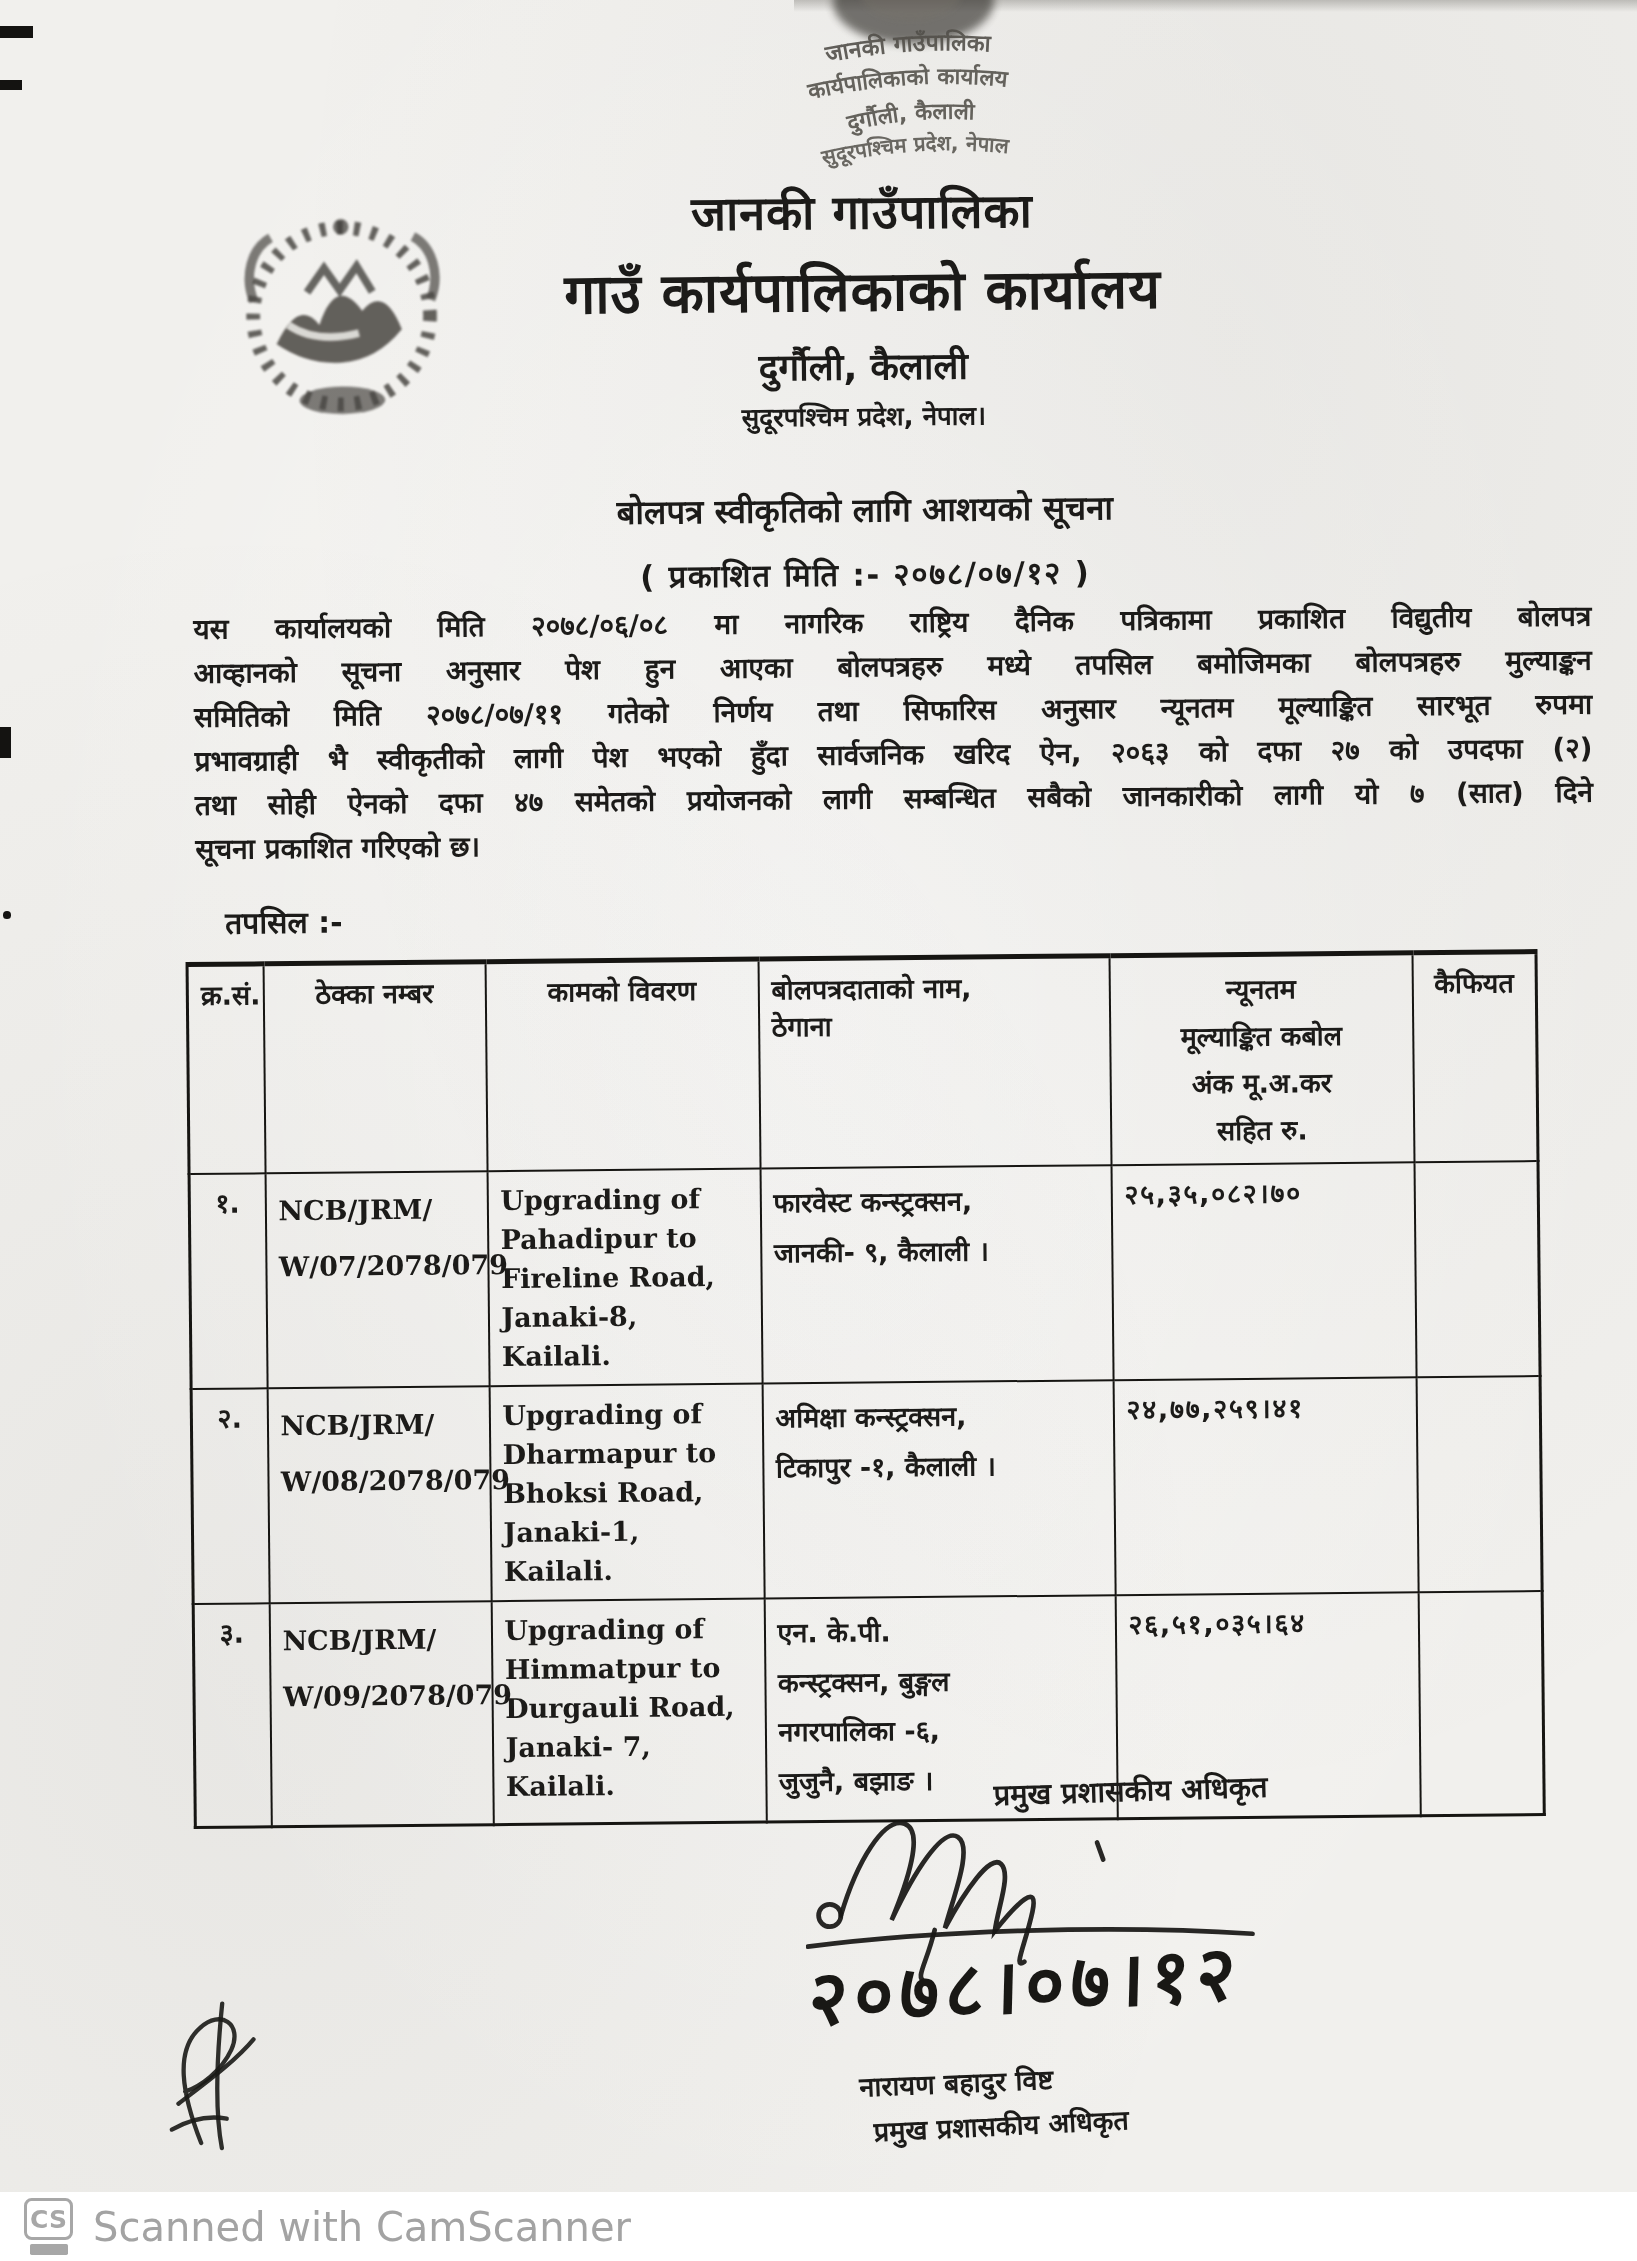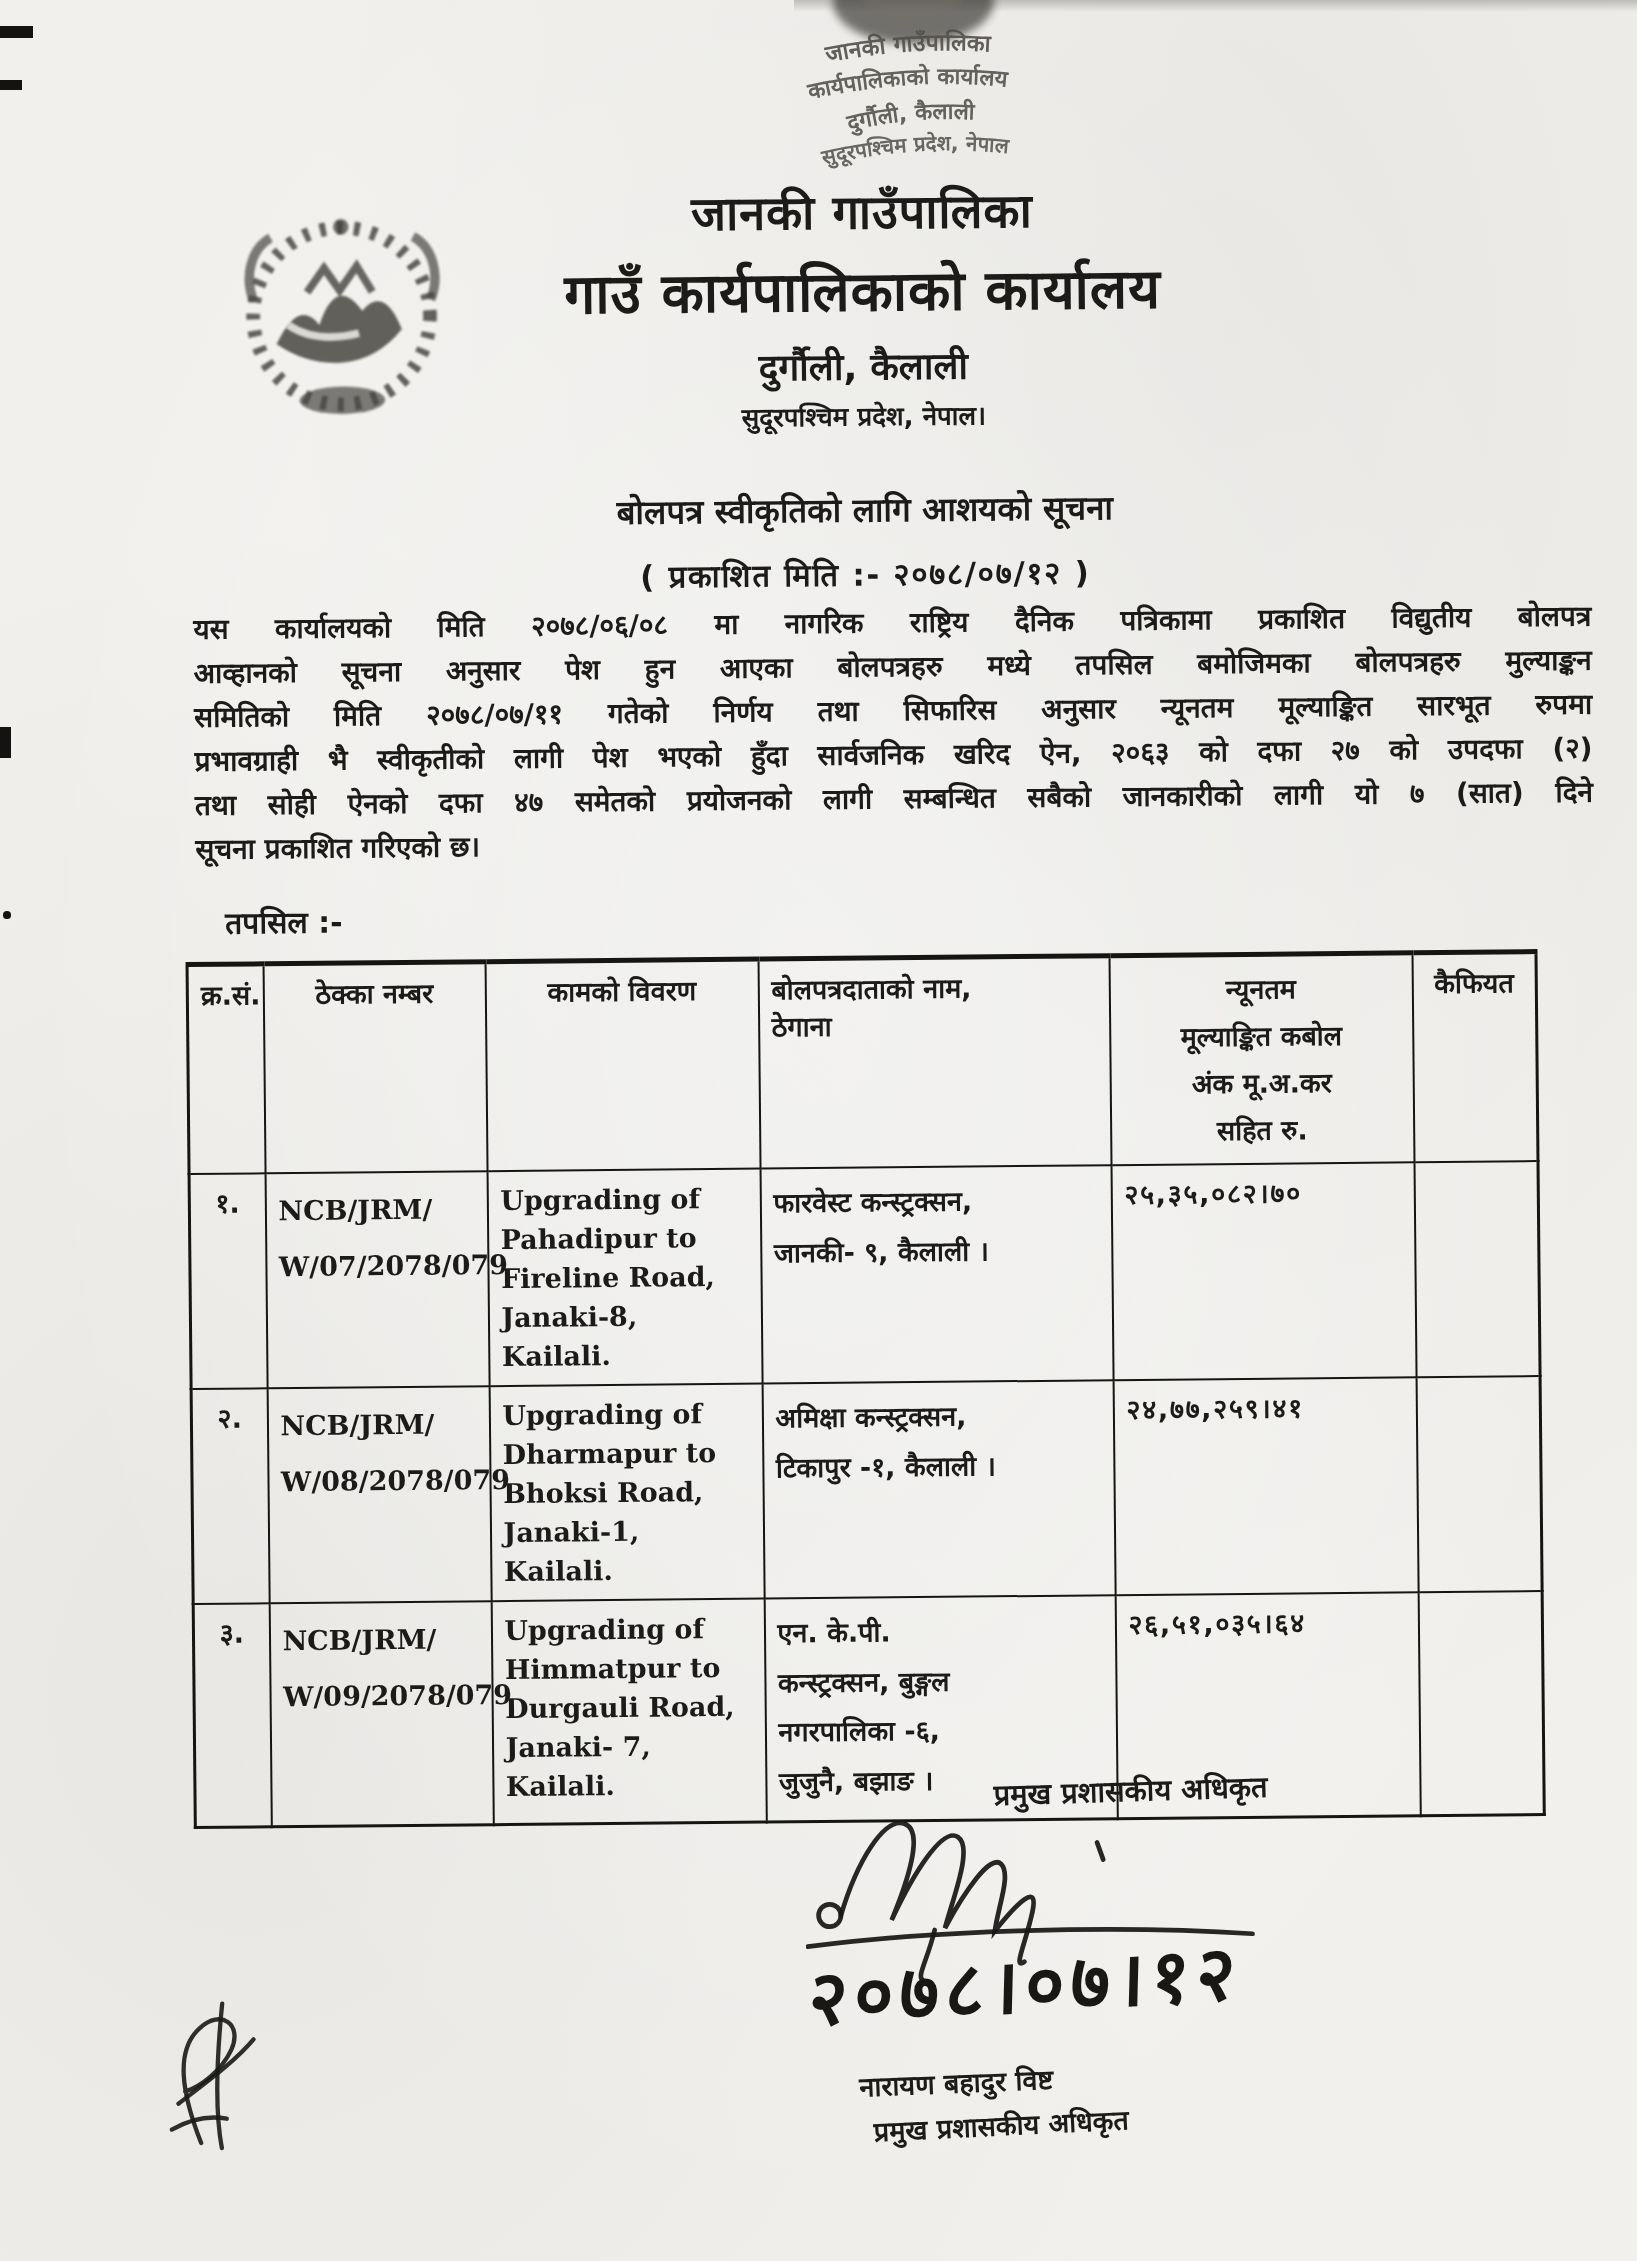--- a/index.html
+++ b/index.html
@@ -229,15 +229,22 @@
 
     <svg class="initials" viewBox="0 0 210 200">
       <path d="M92,178 C70,120 62,70 92,44 C116,22 142,40 128,70 C116,95 92,112 74,118"></path>
       <path d="M118,16 C112,70 108,140 116,184"></path>
       <path d="M66,132 C95,110 132,84 154,58"></path>
       <path d="M58,162 C80,150 102,146 122,150"></path>
     </svg>
 
   </div>
 
+  <div class="cs-bar">
+    <div class="cs-badge">
+      <div class="cs-box">CS</div>
+      <div class="cs-tab"></div>
+    </div>
+    <div class="cs-text">Scanned with CamScanner</div>
+  </div>
 
 </div>
 
 
 </body></html>

